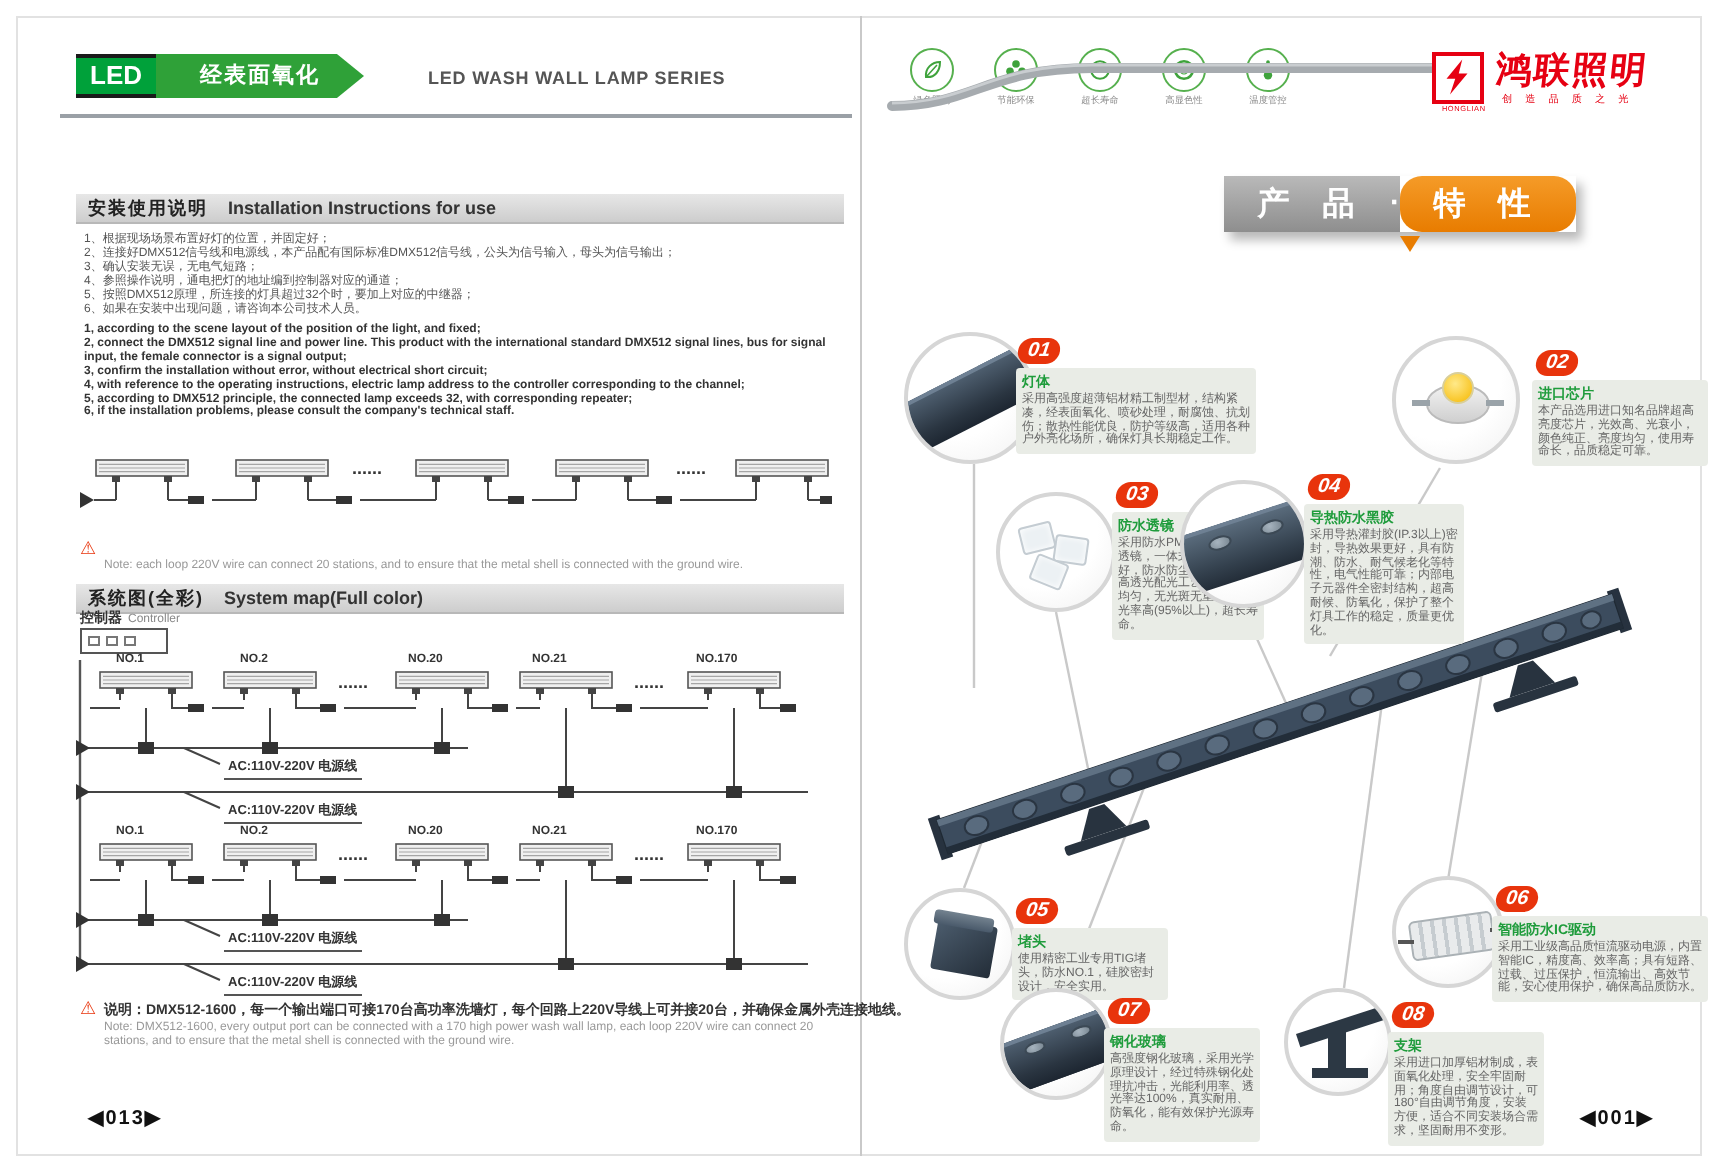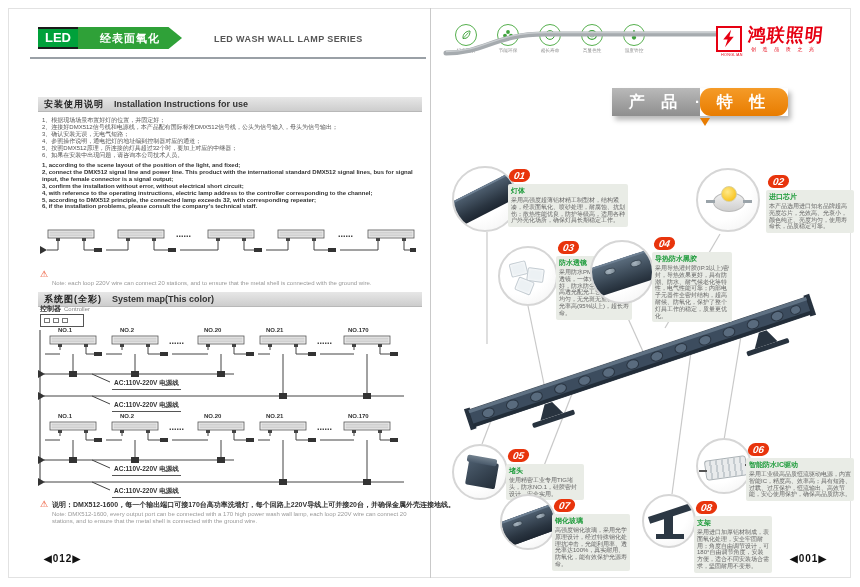--- a/index.html
+++ b/index.html
@@ -205,21 +205,21 @@
     </g>
     <text x="138" y="11" font-size="9" font-weight="bold" fill="#333">......</text>
     <text x="300" y="11" font-size="9" font-weight="bold" fill="#333">......</text>
   </svg>
 
   <span class="abs warn" style="left:40px;top:270px">⚠</span>
   <span class="abs note-en" style="left:52px;top:280px">Note: each loop 220V wire can connect 20 stations, and to ensure that the metal shell is connected with the ground wire.</span>
 
   <div class="abs sec-h" style="top:292px">
     <span class="cn">系统图(全彩)</span>
-    <span class="en">System map(This color)</span>
+    <span class="en">System map(Full color)</span>
   </div>
 
   <div class="abs ctrl-lb">
     <span>控制器</span><span class="en">Controller</span>
   </div>
   <div class="abs ctrl-box">
       <i></i>
       <i></i>
       <i></i>
     </div>
@@ -303,21 +303,21 @@
 
   <span class="abs ac-label" style="left:112px;top:379px">AC:110V-220V 电源线</span>
   <span class="abs ac-label" style="left:112px;top:401px">AC:110V-220V 电源线</span>
   <span class="abs ac-label" style="left:112px;top:465px">AC:110V-220V 电源线</span>
   <span class="abs ac-label" style="left:112px;top:487px">AC:110V-220V 电源线</span>
 
   <span class="abs warn" style="left:40px;top:500px">⚠</span>
   <span class="abs note-cn" style="left:52px;top:500px;font-size:7px">说明：DMX512-1600，每一个输出端口可接170台高功率洗墙灯，每个回路上220V导线上可并接20台，并确保金属外壳连接地线。</span>
   <span class="abs note-en" style="left:52px;top:511px">Note: DMX512-1600, every output port can be connected with a 170 high power wash wall lamp, each loop 220V wire can connect 20 stations, and to ensure that the metal shell is connected with the ground wire.</span>
 
-  <span class="abs pageno" style="left:44px;top:553px">◀012▶</span>
+  <span class="abs pageno" style="left:44px;top:553px">◀013▶</span>
 
   <div class="abs banner">
     <span class="bl">产 品</span>
     <span class="br">特 性</span>
     <span class="dot">·</span>
   </div>
   <div class="abs banner-ptr"></div>
 
   <svg class="abs" style="left:438px;top:120px;width:420px;height:440px;z-index:1" viewBox="438 120 420 440">
     <g stroke="#c9c9c9" stroke-width="1.2" fill="none">

